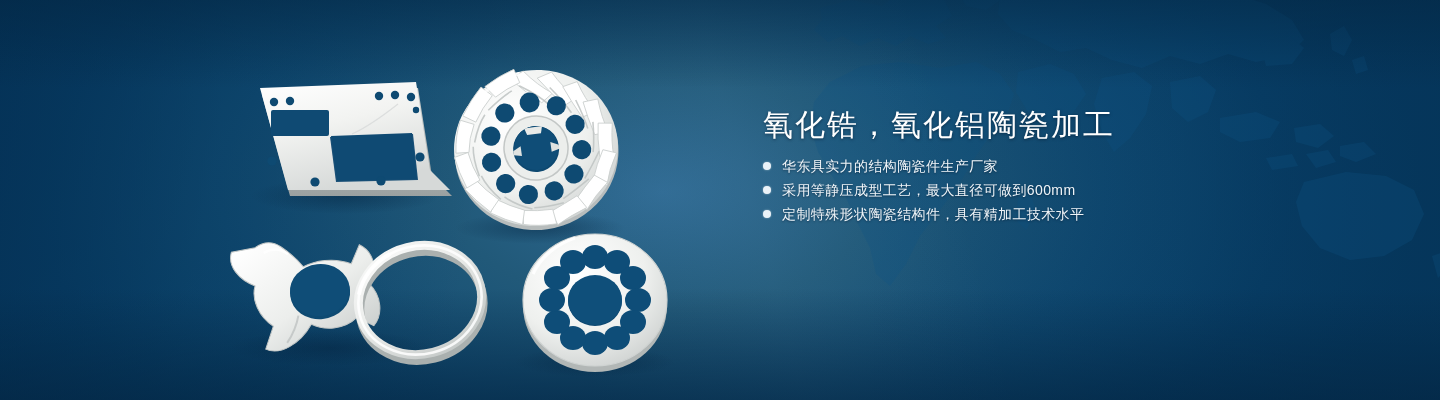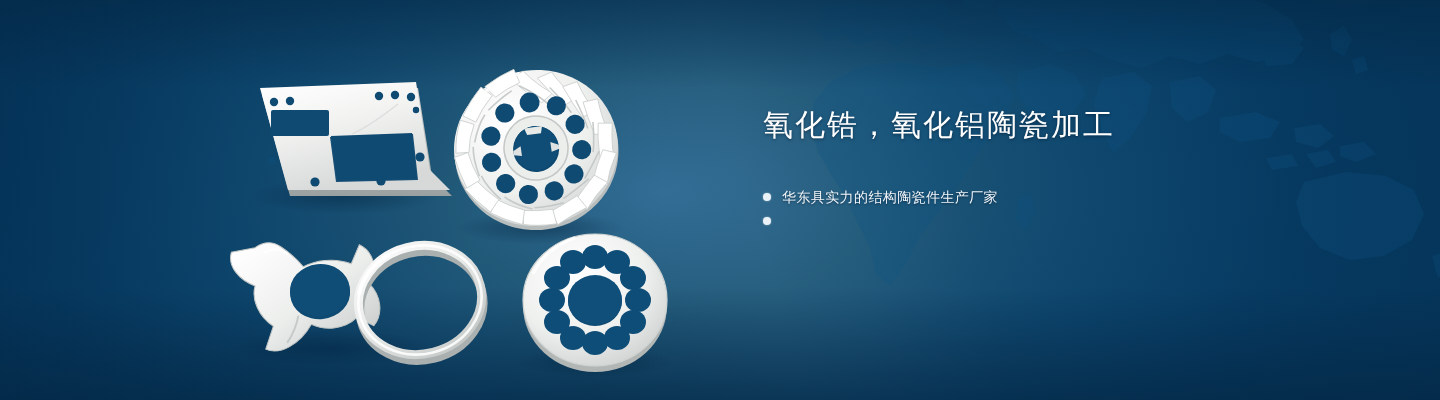--- a/index.html
+++ b/index.html
@@ -60,21 +60,21 @@
   }
   .headline {
     font-size:30px;
     line-height:42px;
     letter-spacing:2px;
     color:#ffffff;
     font-weight:400;
     text-shadow:0 1px 3px rgba(0,20,40,.55);
     white-space:nowrap;
   }
-  .feature-list { margin-top:39px; list-style:none; }
+  .feature-list { margin-top:8px; list-style:none; }
   .feature-item {
     display:flex;
     align-items:center;
     height:24px;
     margin-bottom:0px;
   }
   .bullet-dot {
     width:8px; height:8px;
     border-radius:50%;
     background:#eaf2f8;
@@ -314,17 +314,22 @@
   <div class="copy">
     <h1 class="headline">氧化锆，氧化铝陶瓷加工</h1>
 
     <ul class="feature-list">
       <li class="feature-item">
         <span class="bullet-dot"></span>
         <span class="feature-text">华东具实力的结构陶瓷件生产厂家</span>
       </li>
       <li class="feature-item">
         <span class="bullet-dot"></span>
+        <span class="feature-text">采用等静压成型工艺，最大直径可做到600mm</span>
+      </li>
+      <li class="feature-item">
+        <span class="bullet-dot"></span>
+        <span class="feature-text">定制特殊形状陶瓷结构件，具有精加工技术水平</span>
       </li>
     </ul>
   </div>
 
 </div>
 
 </body></html>

